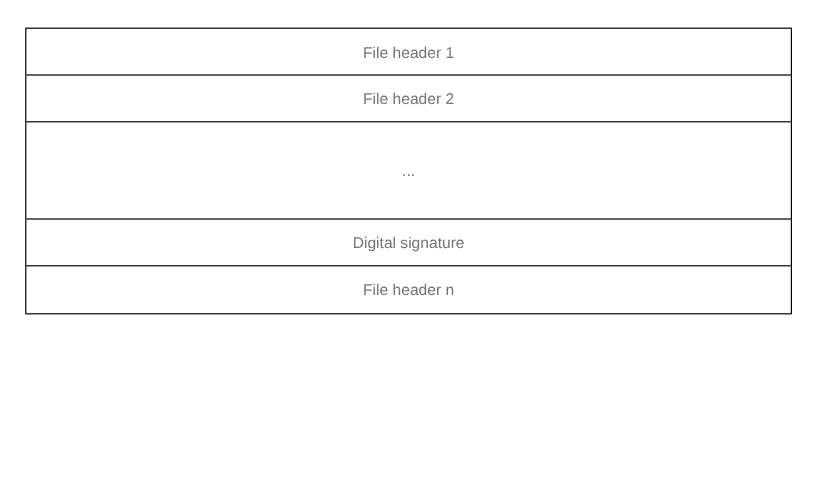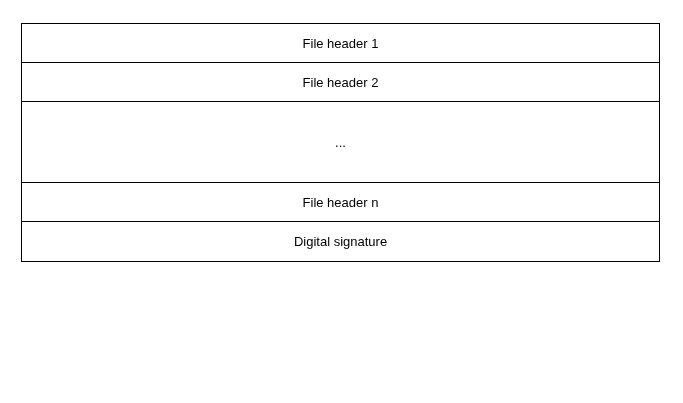--- a/index.html
+++ b/index.html
@@ -32,37 +32,37 @@
     height: 39px;
   }
   .diagram-row:last-child {
     border-bottom: none;
   }
   .diagram-row.tall {
     height: 81px;
   }
   .row-label {
     font-size: 13px;
-    color: #000000;
+    color: #737373;
     text-align: right;
     white-space: nowrap;
   }
 </style>
 </head>
 <body>
 
 <div class="diagram">
   <div class="diagram-row">
     <span class="row-label">File header 1</span>
   </div>
   <div class="diagram-row">
     <span class="row-label">File header 2</span>
   </div>
   <div class="diagram-row tall">
     <span class="row-label">...</span>
   </div>
   <div class="diagram-row">
-    <span class="row-label">File header n</span>
+    <span class="row-label">Digital signature</span>
   </div>
   <div class="diagram-row">
-    <span class="row-label">Digital signature</span>
+    <span class="row-label">File header n</span>
   </div>
 </div>
 
 </body></html>

